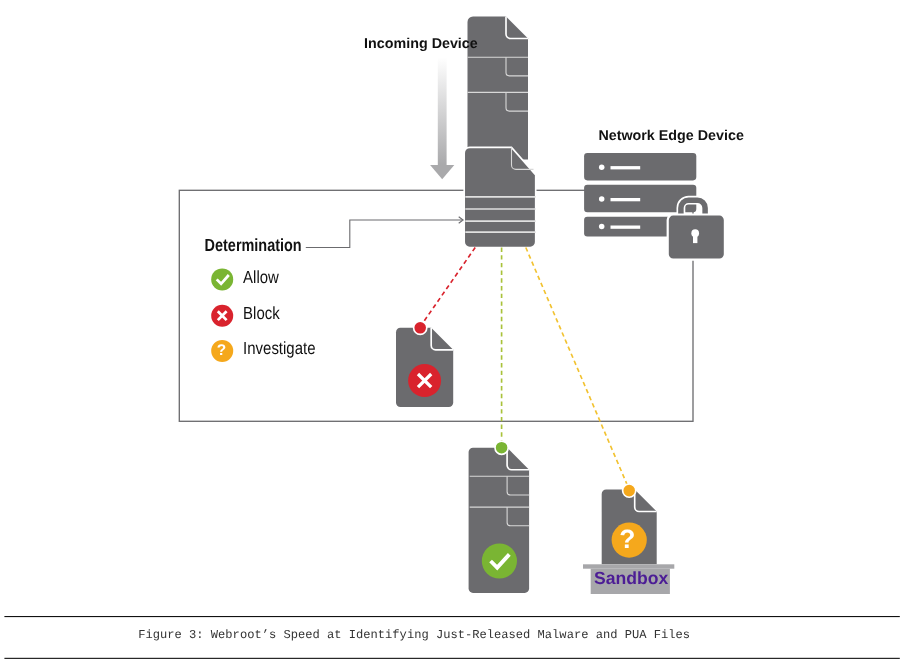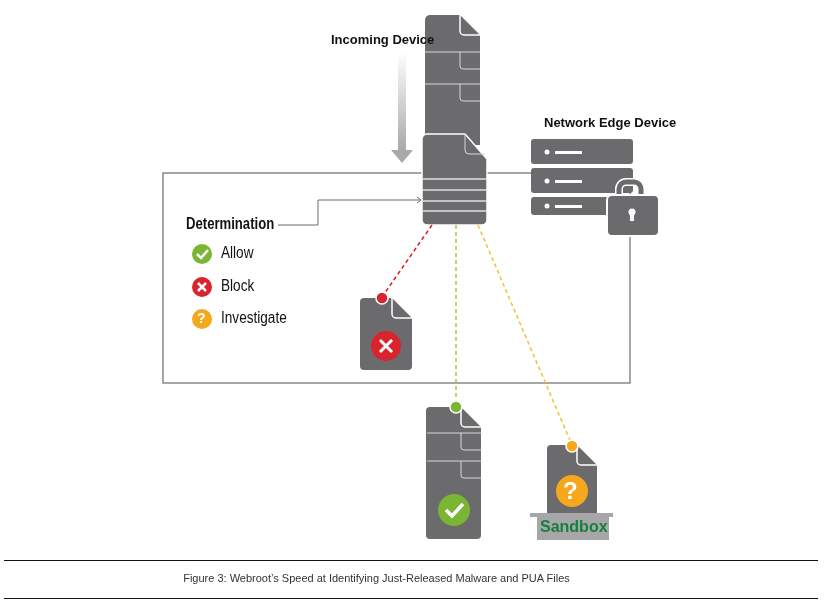--- a/index.html
+++ b/index.html
@@ -1,20 +1,20 @@
 <!DOCTYPE html>
 <html><head>
 <meta charset="utf-8">
 <style>
   html, body { margin:0; padding:0; background:#ffffff; }
   body { width:825px; height:604px; position:relative; overflow:hidden; font-family:"Liberation Sans", sans-serif; }
   svg { position:absolute; left:0; top:0; }
   .lbl { position:absolute; font-family:"Liberation Sans", sans-serif; color:#111; white-space:nowrap; }
   .bold { font-weight:bold; }
-  .caption { position:absolute; left:0; top:572px; width:753px; text-align:center; font-size:11px; color:#333; font-family:Liberation Sans, sans-serif; }
+  .caption { position:absolute; left:0; top:572px; width:753px; text-align:center; font-size:11px; color:#333; font-family:Liberation Mono, monospace; }
   .rule { position:absolute; left:4px; width:814px; height:1px; background:#111; }
 </style>
 </head>
 <body>
 
 <svg width="825" height="604" viewBox="0 0 825 604">
 
   <rect x="163" y="173" width="467" height="210" fill="none" stroke="#6b6b6e" stroke-width="1.2"></rect>
 
   <defs>
@@ -113,17 +113,17 @@
 <div class="lbl bold" style="left:544px; top:115px; font-size:13px;">Network Edge Device</div>
 <div class="lbl bold" style="left:186px; top:215px; font-size:16px; transform:scaleX(0.82); transform-origin:left top;">Determination</div>
 
 <div class="lbl" style="left:221px; top:244px; font-size:16px; transform:scaleX(0.85); transform-origin:left top;">Allow</div>
 <div class="lbl" style="left:221px; top:277px; font-size:16px; transform:scaleX(0.85); transform-origin:left top;">Block</div>
 <div class="lbl" style="left:221px; top:309px; font-size:16px; transform:scaleX(0.85); transform-origin:left top;">Investigate</div>
 
 <div class="lbl" style="left:197px; top:310px; font-size:14px; font-weight:bold; color:#fff;">?</div>
 <div class="lbl" style="left:563px; top:477px; font-size:24px; font-weight:bold; color:#fff;">?</div>
 
-<div class="lbl bold" style="left:540px; top:518px; font-size:16px; color:#15803d;">Sandbox</div>
+<div class="lbl bold" style="left:540px; top:518px; font-size:16px; color:#4c1d95;">Sandbox</div>
 
 <div class="rule" style="top:560px;"></div>
 <div class="caption">Figure 3: Webroot’s  Speed  at Identifying  Just-Released   Malware  and  PUA Files</div>
 <div class="rule" style="top:598px;"></div>
 
 </body></html>

